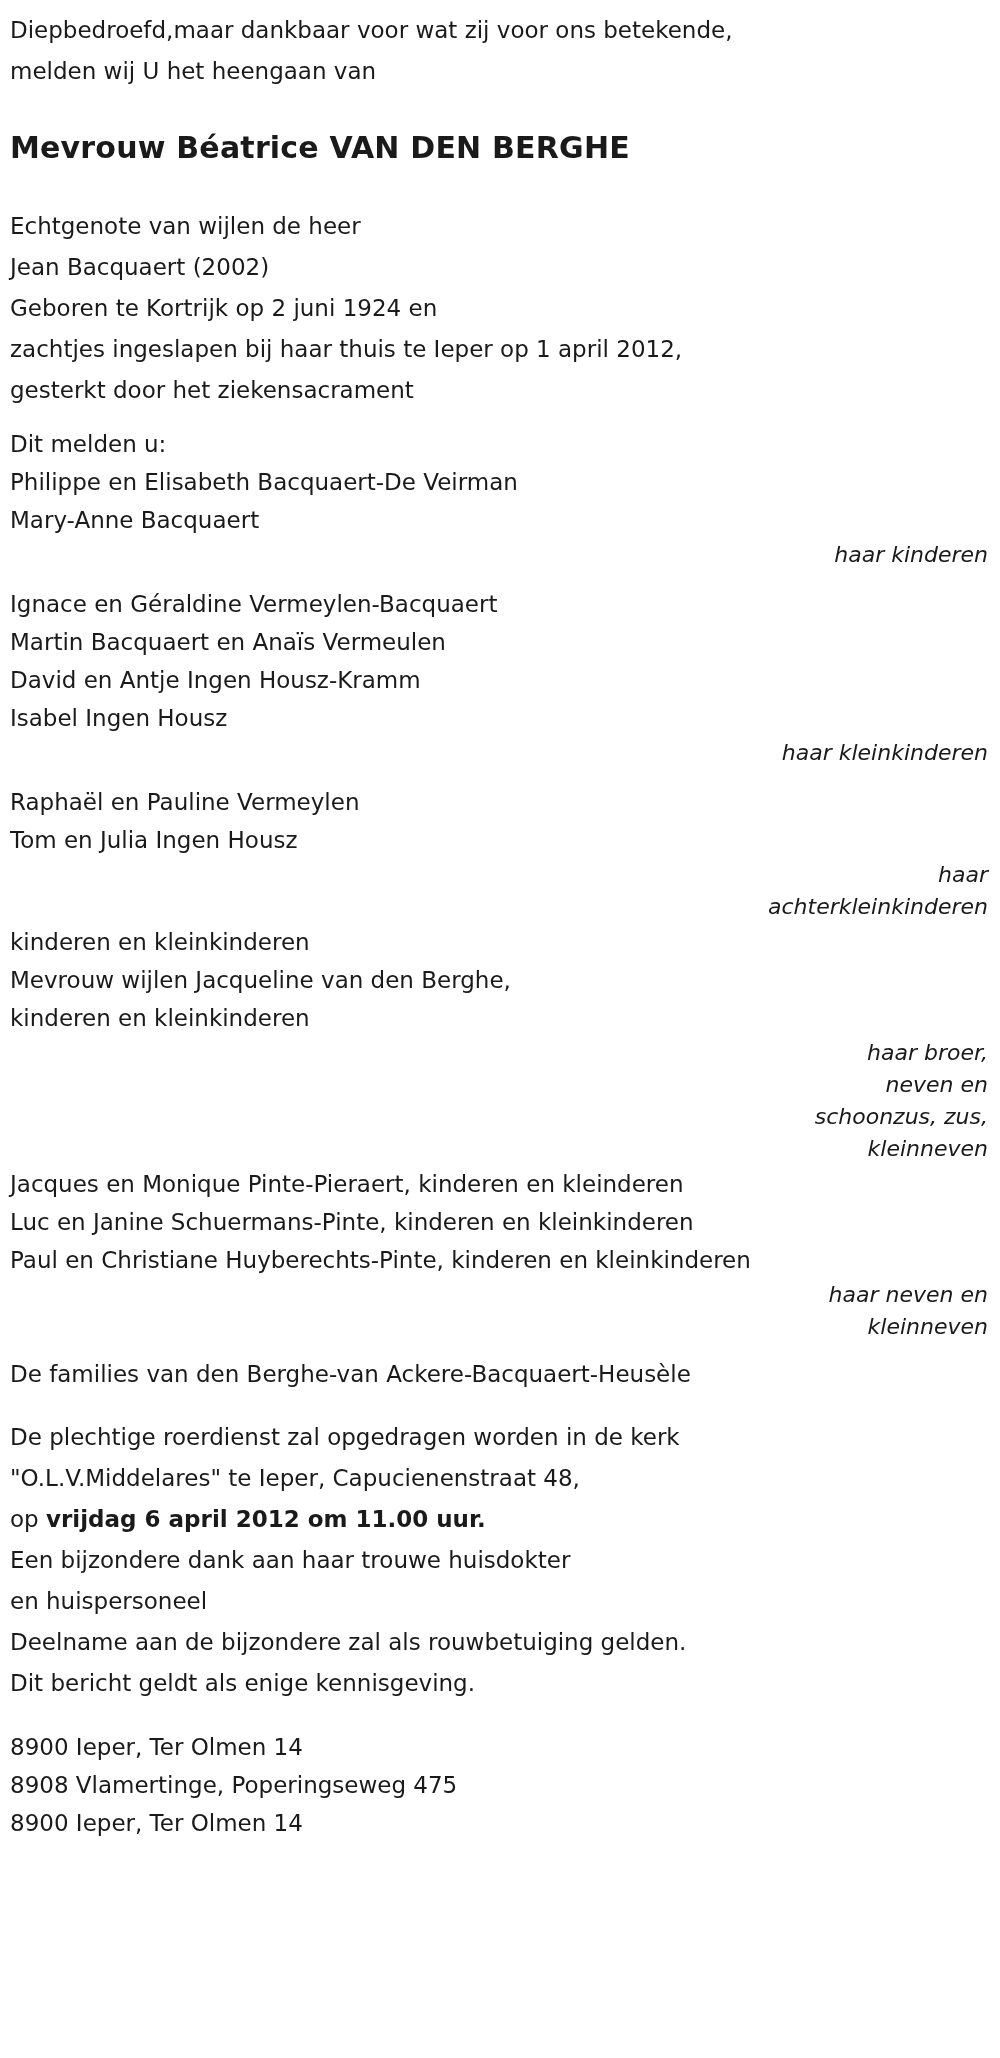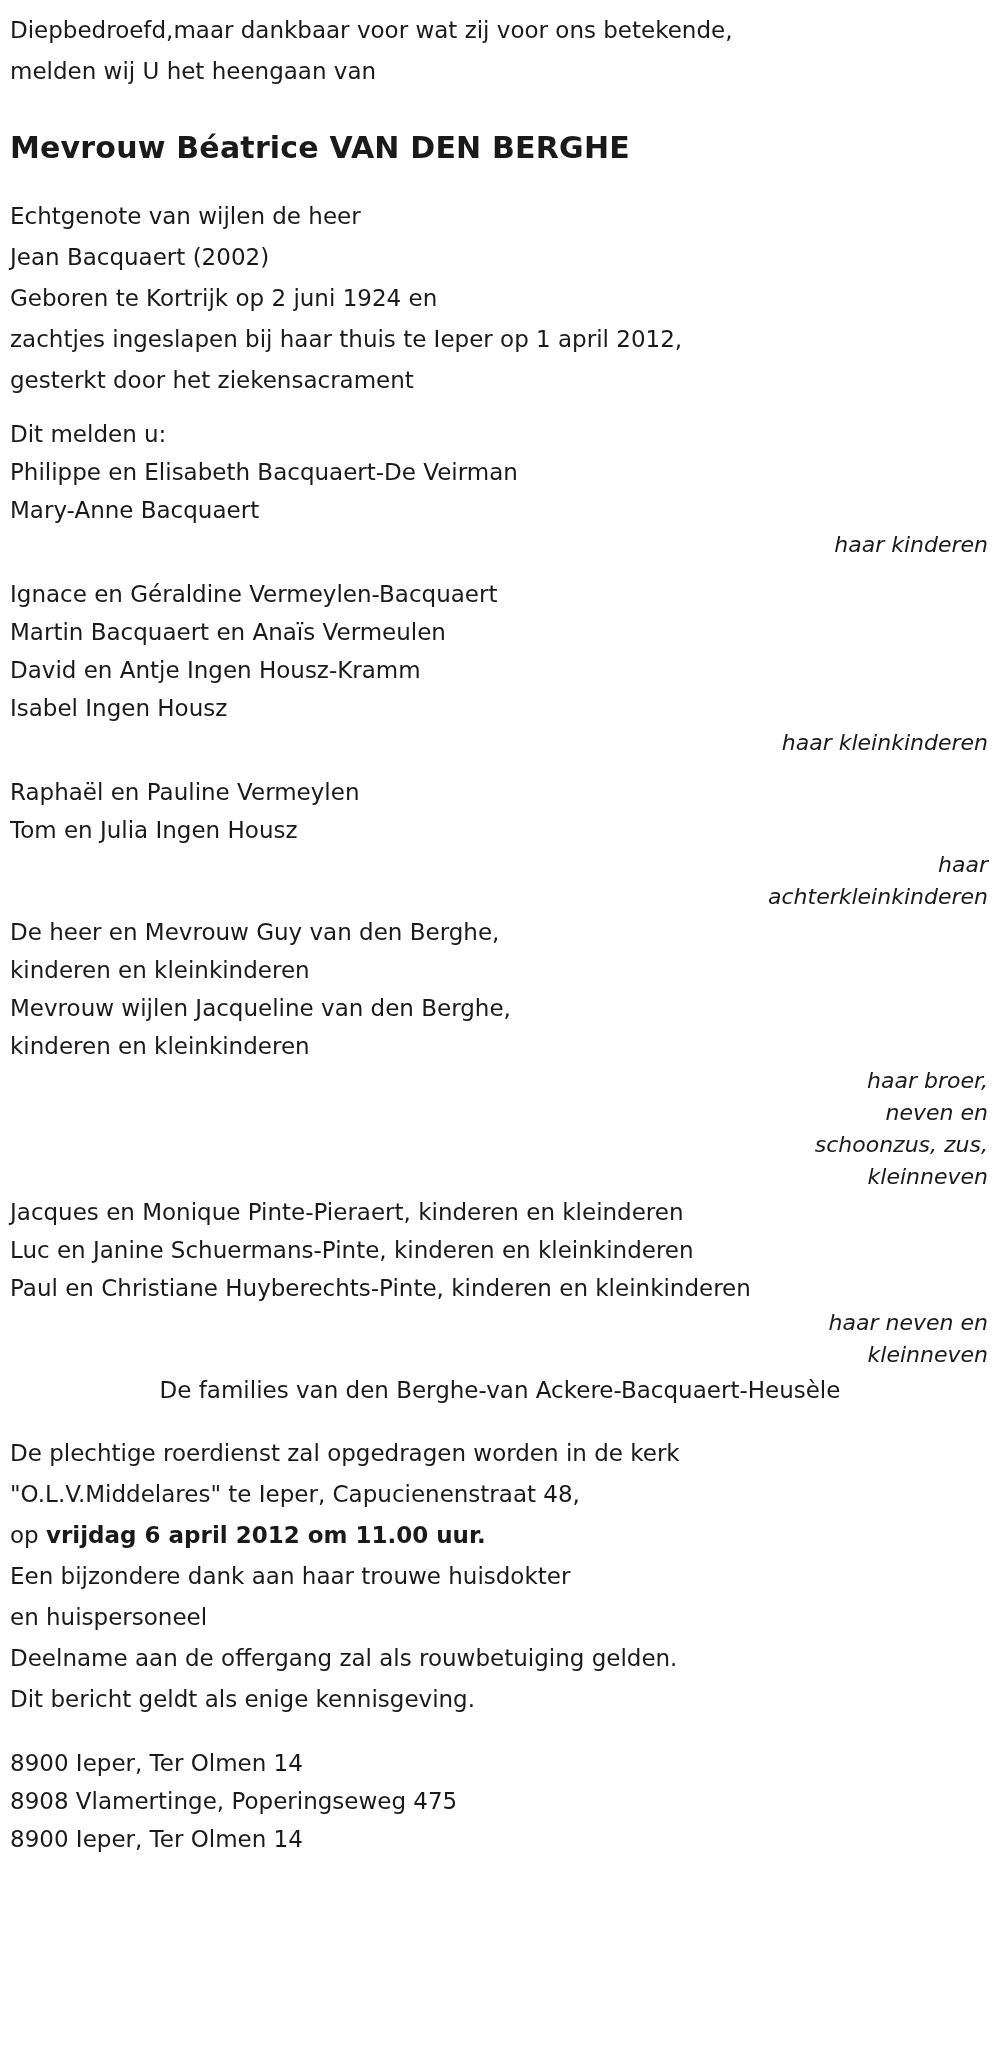--- a/index.html
+++ b/index.html
@@ -22,21 +22,21 @@
   .line {
     font-size: 23px;
     line-height: 41px;
     white-space: pre-wrap;
   }
   .name-heading {
     font-size: 30px;
     font-weight: bold;
     line-height: 44px;
     margin-top: 34px;
-    margin-bottom: 26px;
+    margin-bottom: 36px;
     letter-spacing: 0.2px;
   }
   .gap-sm { height: 14px; }
   .gap-md { height: 24px; }
   .rel-label {
     font-size: 22px;
     font-style: italic;
     line-height: 32px;
     text-align: right;
     padding-right: 2px;
@@ -93,55 +93,54 @@
   <div class="gap-sm"></div>
 
   <div>
     <div class="line tight">Raphaël en Pauline Vermeylen</div>
     <div class="line tight">Tom en Julia Ingen Housz</div>
     <div class="rel-label">haar</div>
     <div class="rel-label">achterkleinkinderen</div>
   </div>
 
   <div>
-    <div class="line tight">De heer en Mevrouw Guy van den Berghe,</div>
     <div class="line tight">kinderen en kleinkinderen</div>
     <div class="line tight">Mevrouw wijlen Jacqueline van den Berghe,</div>
     <div class="line tight">kinderen en kleinkinderen</div>
     <div class="rel-label">haar broer,</div>
     <div class="rel-label">neven en</div>
     <div class="rel-label">schoonzus, zus,</div>
     <div class="rel-label">kleinneven</div>
   </div>
 
   <div>
     <div class="line tight">Jacques en Monique Pinte-Pieraert, kinderen en kleinderen</div>
     <div class="line tight">Luc en Janine Schuermans-Pinte, kinderen en kleinkinderen</div>
     <div class="line tight">Paul en Christiane Huyberechts-Pinte, kinderen en kleinkinderen</div>
     <div class="rel-label">haar neven en</div>
     <div class="rel-label">kleinneven</div>
   </div>
 
-  <div class="line tight" style="margin-top:0;text-align:center;">De families van den Berghe-van Ackere-Bacquaert-Heusèle</div>
+  <div class="line tight" style="margin-top:12px;">De families van den Berghe-van Ackere-Bacquaert-Heusèle</div>
 
   <div class="gap-md"></div>
 
   <div>
     <div class="line">De plechtige roerdienst zal opgedragen worden in de kerk</div>
     <div class="line">"O.L.V.Middelares" te Ieper, Capucienenstraat 48,</div>
     <div class="line"><span>op </span><span class="strong-inline">vrijdag 6 april 2012 om 11.00 uur.</span></div>
   </div>
 
   <div>
     <div class="line">Een bijzondere dank aan haar trouwe huisdokter</div>
     <div class="line">en huispersoneel</div>
   </div>
 
   <div>
-    <div class="line">Deelname aan de offergang zal als rouwbetuiging gelden.</div>
+    <div class="line">Deelname aan de bijzondere zal als rouwbetuiging gelden.</div>
     <div class="line">Dit bericht geldt als enige kennisgeving.</div>
   </div>
 
   <div class="gap-md"></div>
 
   <div>
     <div class="addr-line">8900 Ieper, Ter Olmen 14</div>
     <div class="addr-line">8908 Vlamertinge, Poperingseweg 475</div>
     <div class="addr-line">8900 Ieper, Ter Olmen 14</div>
   </div>

